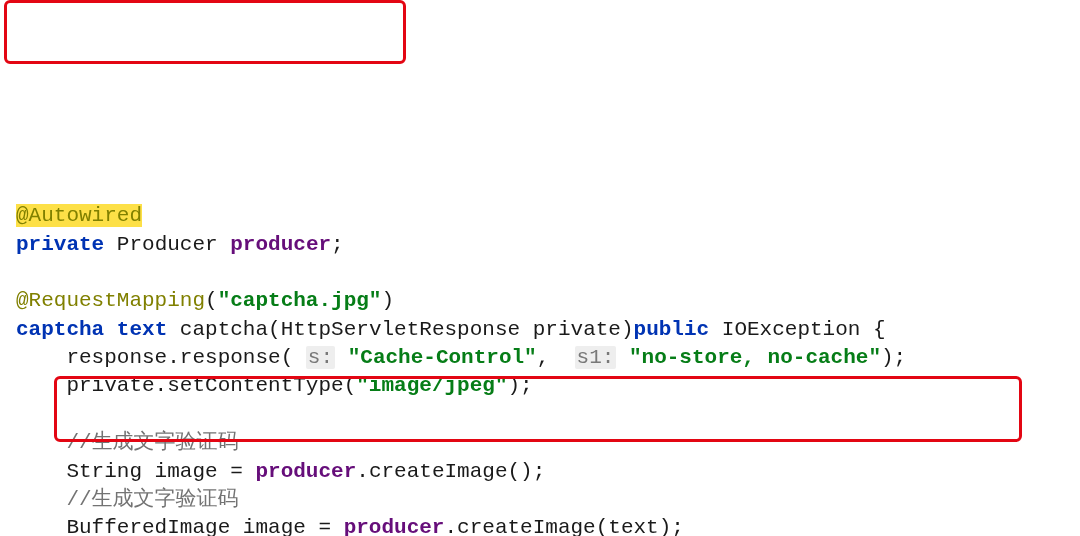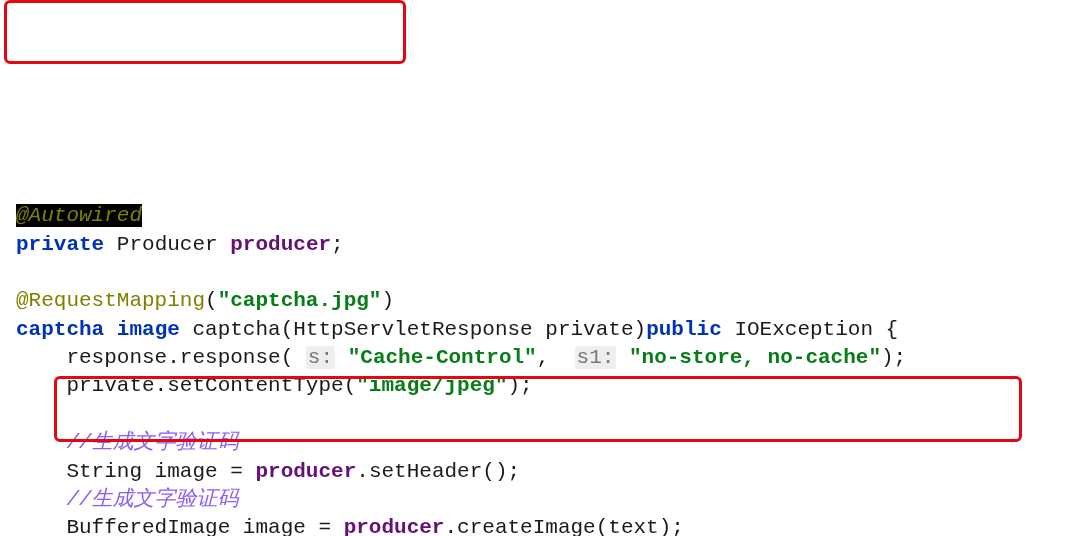--- a/index.html
+++ b/index.html
@@ -7,47 +7,47 @@
     padding: 4px 0 0 16px;
     font-family: Consolas, "Courier New", monospace;
     font-size: 21px;
     line-height: 1.35;
     background: #ffffff;
     color: #1a1a1a;
     white-space: pre;
   }
   .kw { color: #0033b3; font-weight: bold; }
   .ann { color: #808000; }
-  .hlann { background: #000000; font-style: italic; }
+  .hlann { background: #fde047; }
   .str { color: #067d17; font-weight: bold; }
-  .com { color: #8b5cf6; font-style: italic; }
+  .com { color: #737373; }
   .field { color: #660e7a; font-weight: bold; }
   .hint { color: #787878; background: #eeeeee; padding: 0 2px; border-radius: 2px; }
   .wbox { position: absolute; border: 3px solid #e30613; border-radius: 6px; pointer-events: none; }
   .box1 { left: 4px; top: 0px; width: 396px; height: 58px; }
   .box2 { left: 54px; top: 376px; width: 962px; height: 60px; }
 </style>
 </head>
 <body>
 
 
 
 <div class="wbox box1"></div>
 <div class="wbox box2"></div>
 
 <div><span class="ann hlann">@Autowired</span>
 <span class="kw">private</span> <span>Producer</span> <span class="field">producer</span><span>;</span>
 
 <span class="ann">@RequestMapping</span><span>(</span><span class="str">"captcha.jpg"</span><span>)</span>
-<span class="kw">captcha</span> <span class="kw">image</span> <span>captcha(HttpServletResponse private)</span><span class="kw">public</span> <span>IOException {</span>
+<span class="kw">captcha</span> <span class="kw">text</span> <span>captcha(HttpServletResponse private)</span><span class="kw">public</span> <span>IOException {</span>
 <span>    response.response( </span><span class="hint">s:</span><span> </span><span class="str">"Cache-Control"</span><span>,  </span><span class="hint">s1:</span><span> </span><span class="str">"no-store, no-cache"</span><span>);</span>
 <span>    private.setContentType(</span><span class="str">"image/jpeg"</span><span>);</span>
 
 <span class="com">    //生成文字验证码</span>
-<span>    String image = </span><span class="field">producer</span><span>.setHeader();</span>
+<span>    String image = </span><span class="field">producer</span><span>.createImage();</span>
 <span class="com">    //生成文字验证码</span>
 <span>    BufferedImage image = </span><span class="field">producer</span><span>.createImage(text);</span>
 
 
 
 
 
 </div>
 
 

